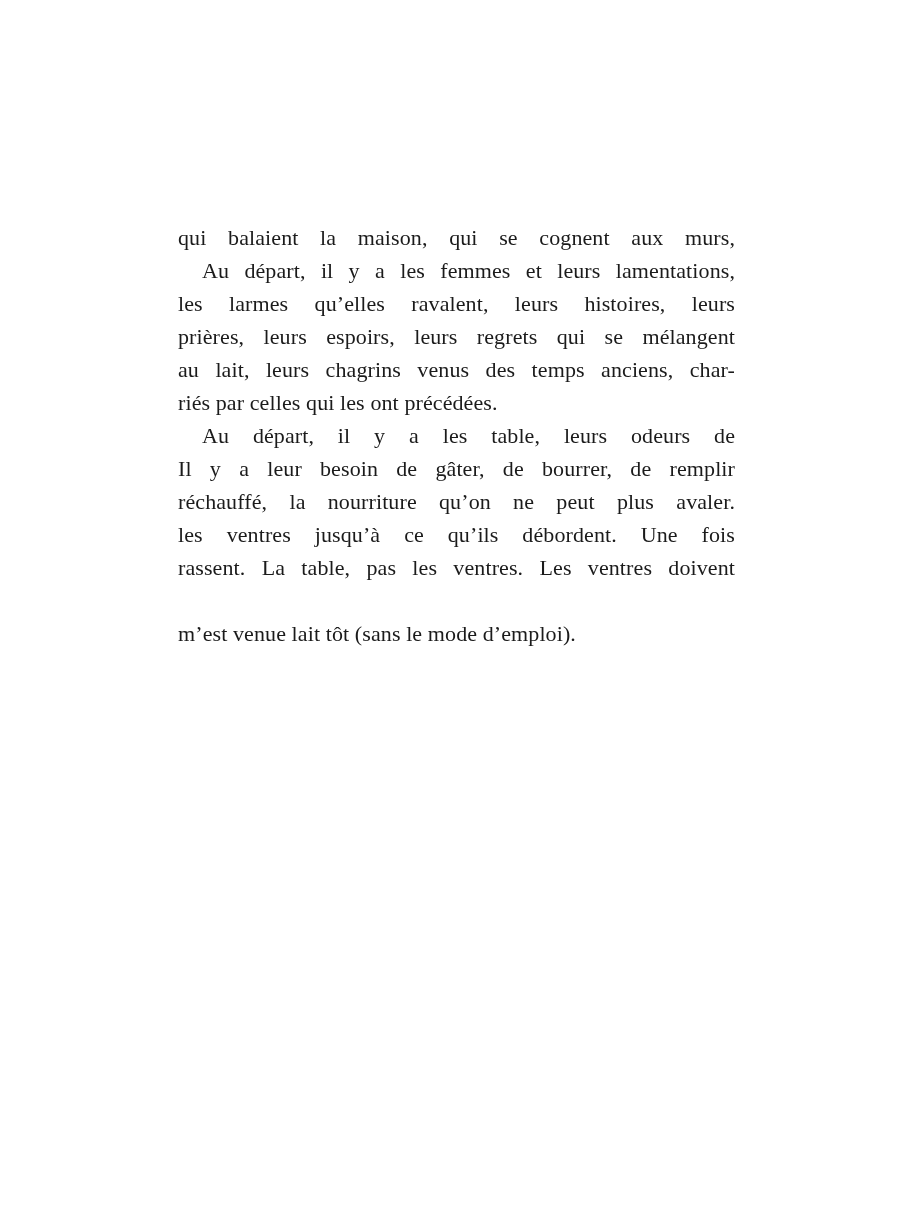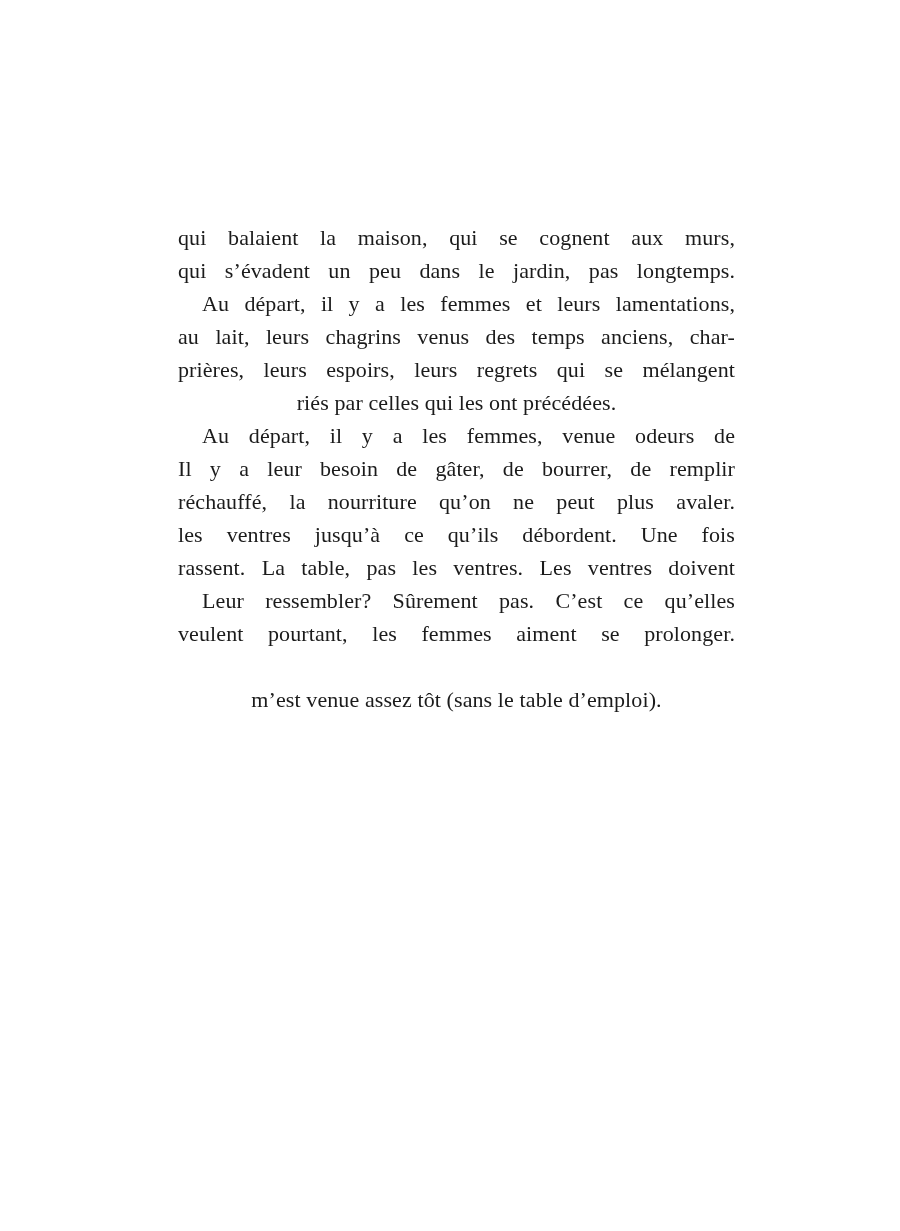--- a/index.html
+++ b/index.html
@@ -21,54 +21,50 @@
     top: 185px;
     width: 557px;
     font-size: 22px;
     line-height: 33px;
     letter-spacing: 0.1px;
   }
   .paragraph { margin: 0; padding: 0; }
   .paragraph.space-before { margin-top: 33px; }
   .line {
     height: 33px;
-    text-align: center;
+    text-align: left;
     white-space: normal;
   }
   .line.just {
     text-align: justify;
     text-align-last: justify;
   }
   .line.indent {
     padding-left: 24px;
   }
 </style>
 </head>
 <body>
 
 <div class="page" style="background: rgb(255, 255, 255); margin-top: 36px;">
   <div class="textblock" style="color: rgb(27, 27, 27);">
       <div class="paragraph">
         <div class="line just">qui balaient la maison, qui se cognent aux murs,</div>
-        <div class="line just">qui s’évadent un peu dans le jardin, pas longtemps.</div>
       </div>
       <div class="paragraph">
         <div class="line just indent">Au départ, il y a les femmes et leurs lamentations,</div>
+        <div class="line just">les larmes qu’elles ravalent, leurs histoires, leurs</div>
+        <div class="line just">prières, leurs espoirs, leurs regrets qui se mélangent</div>
         <div class="line just">au lait, leurs chagrins venus des temps anciens, char-</div>
-        <div class="line just">prières, leurs espoirs, leurs regrets qui se mélangent</div>
         <div class="line">riés par celles qui les ont précédées.</div>
       </div>
       <div class="paragraph">
-        <div class="line just indent">Au départ, il y a les femmes, venue odeurs de</div>
+        <div class="line just indent">Au départ, il y a les table, leurs odeurs de</div>
         <div class="line just">Il y a leur besoin de gâter, de bourrer, de remplir</div>
         <div class="line just">réchauffé, la nourriture qu’on ne peut plus avaler.</div>
         <div class="line just">les ventres jusqu’à ce qu’ils débordent. Une fois</div>
         <div class="line just">rassent. La table, pas les ventres. Les ventres doivent</div>
       </div>
-      <div class="paragraph">
-        <div class="line just indent">Leur ressembler? Sûrement pas. C’est ce qu’elles</div>
-        <div class="line just">veulent pourtant, les femmes aiment se prolonger.</div>
-      </div>
       <div class="paragraph space-before">
-        <div class="line">m’est venue assez tôt (sans le table d’emploi).</div>
+        <div class="line">m’est venue lait tôt (sans le mode d’emploi).</div>
       </div>
     </div>
 </div>
 
 </body></html>

